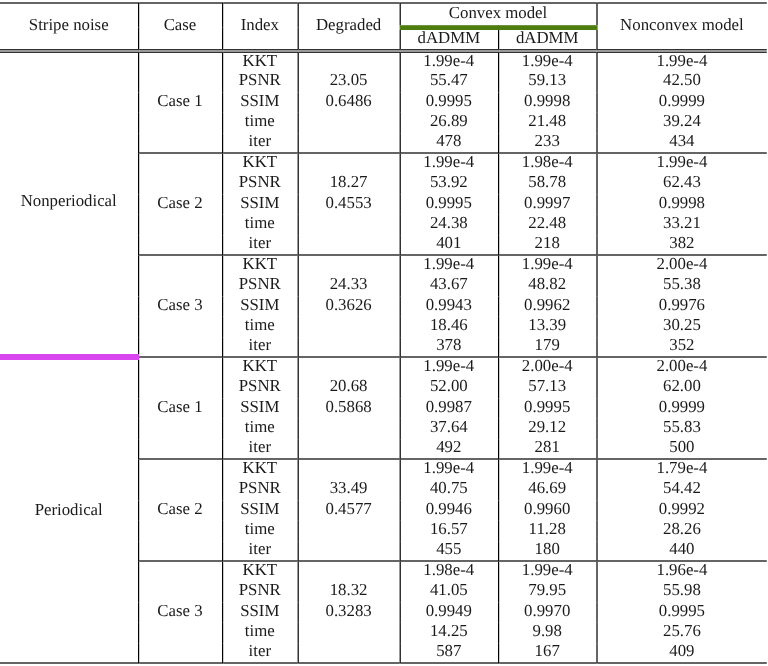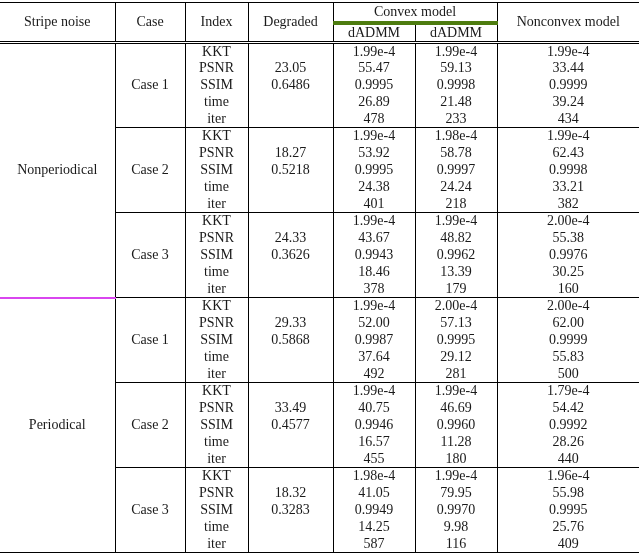--- a/index.html
+++ b/index.html
@@ -37,21 +37,21 @@
   tbody tr { height: 17px; }
   
   .cs { border-left: 1px solid #000; }
   
   .hb { border-bottom: 3px double #000; }
   
   .convex { border-bottom: 4px solid #4d7c0f; }
   
   .block-top { border-top: 1px solid #000; }
   
-  .sec-top { border-top: 2px solid #d946ef; }
+  .sec-top { border-top: 5px solid #d946ef; }
 </style>
 </head>
 <body>
 
 <table>
   <colgroup>
     <col style="width:115px">
     <col style="width:70px">
     <col style="width:63px">
     <col style="width:85px">
@@ -81,21 +81,21 @@
         <td class="cs"></td>
         <td class="cs">1.99e-4</td>
         <td class="cs">1.99e-4</td>
         <td class="cs">1.99e-4</td>
       </tr>
       <tr>
         <td class="cs">PSNR</td>
         <td class="cs">23.05</td>
         <td class="cs">55.47</td>
         <td class="cs">59.13</td>
-        <td class="cs">33.44</td>
+        <td class="cs">42.50</td>
       </tr>
       <tr>
         <td class="cs">SSIM</td>
         <td class="cs">0.6486</td>
         <td class="cs">0.9995</td>
         <td class="cs">0.9998</td>
         <td class="cs">0.9999</td>
       </tr>
       <tr>
         <td class="cs">time</td>
@@ -121,30 +121,30 @@
       </tr>
       <tr>
         <td class="cs">PSNR</td>
         <td class="cs">18.27</td>
         <td class="cs">53.92</td>
         <td class="cs">58.78</td>
         <td class="cs">62.43</td>
       </tr>
       <tr>
         <td class="cs">SSIM</td>
-        <td class="cs">0.5218</td>
+        <td class="cs">0.4553</td>
         <td class="cs">0.9995</td>
         <td class="cs">0.9997</td>
         <td class="cs">0.9998</td>
       </tr>
       <tr>
         <td class="cs">time</td>
         <td class="cs"></td>
         <td class="cs">24.38</td>
-        <td class="cs">24.24</td>
+        <td class="cs">22.48</td>
         <td class="cs">33.21</td>
       </tr>
       <tr>
         <td class="cs">iter</td>
         <td class="cs"></td>
         <td class="cs">401</td>
         <td class="cs">218</td>
         <td class="cs">382</td>
       </tr>
       <tr>
@@ -174,34 +174,34 @@
         <td class="cs"></td>
         <td class="cs">18.46</td>
         <td class="cs">13.39</td>
         <td class="cs">30.25</td>
       </tr>
       <tr>
         <td class="cs">iter</td>
         <td class="cs"></td>
         <td class="cs">378</td>
         <td class="cs">179</td>
-        <td class="cs">160</td>
+        <td class="cs">352</td>
       </tr>
       <tr>
         <td class="sec-top" rowspan="15">Periodical</td>
         <td class="cs block-top" rowspan="5">Case 1</td>
         <td class="cs block-top">KKT</td>
         <td class="cs block-top"></td>
         <td class="cs block-top">1.99e-4</td>
         <td class="cs block-top">2.00e-4</td>
         <td class="cs block-top">2.00e-4</td>
       </tr>
       <tr>
         <td class="cs">PSNR</td>
-        <td class="cs">29.33</td>
+        <td class="cs">20.68</td>
         <td class="cs">52.00</td>
         <td class="cs">57.13</td>
         <td class="cs">62.00</td>
       </tr>
       <tr>
         <td class="cs">SSIM</td>
         <td class="cs">0.5868</td>
         <td class="cs">0.9987</td>
         <td class="cs">0.9995</td>
         <td class="cs">0.9999</td>
@@ -282,17 +282,17 @@
         <td class="cs">time</td>
         <td class="cs"></td>
         <td class="cs">14.25</td>
         <td class="cs">9.98</td>
         <td class="cs">25.76</td>
       </tr>
       <tr>
         <td class="cs">iter</td>
         <td class="cs"></td>
         <td class="cs">587</td>
-        <td class="cs">116</td>
+        <td class="cs">167</td>
         <td class="cs">409</td>
       </tr>
     </tbody>
 </table>
 
 </body></html>

